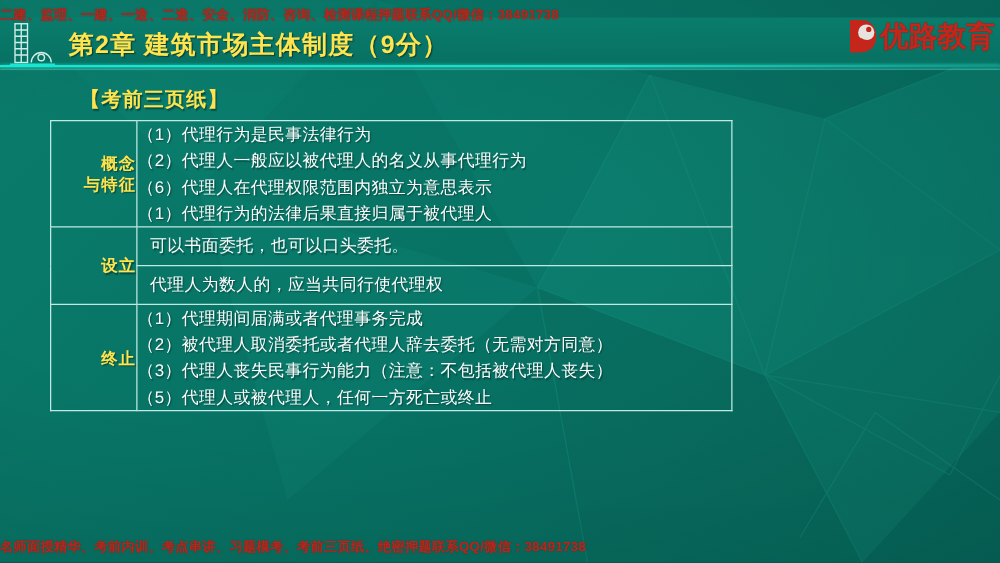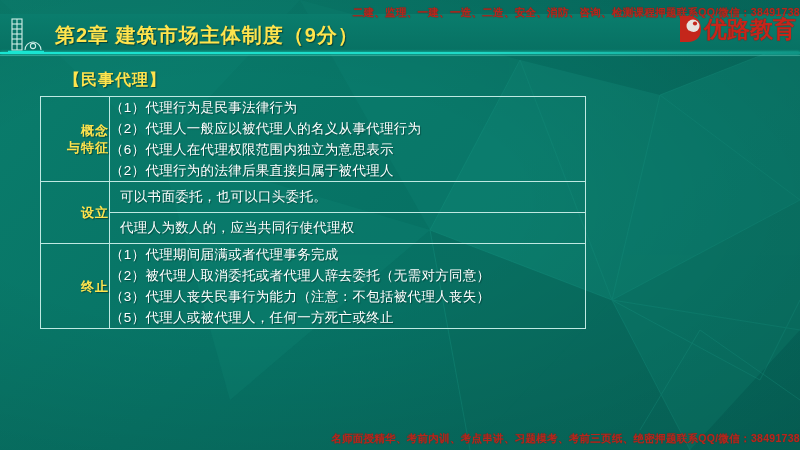--- a/index.html
+++ b/index.html
@@ -33,21 +33,21 @@
     background: radial-gradient(ellipse at 30% 45%, rgba(0,0,0,0) 35%, rgba(0,0,0,0.13) 100%);
     pointer-events: none;
   }
 
   
   .marquee {
     position: absolute;
     top: 2px;
     left: 0;
     width: 800px;
-    text-align: right;
+    text-align: left;
     z-index: 6;
   }
   .marquee-text {
     display: inline-block;
     font-size: 10.5px;
     line-height: 14px;
     color: #b5271d;
     font-weight: bold;
     letter-spacing: 0.3px;
     text-shadow: 0 0 1px rgba(130,20,14,0.8);
@@ -191,21 +191,21 @@
     line-height: 20px;
   }
   .nowrapbox { overflow: hidden; }
 
   
   .marquee-bottom {
     position: absolute;
     bottom: 4px;
     left: 0;
     width: 800px;
-    text-align: right;
+    text-align: left;
     z-index: 6;
   }
   .marquee-bottom .marquee-text {
     font-size: 10.5px;
   }
 </style>
 </head>
 <body>
 
 <div class="slide">
@@ -274,34 +274,34 @@
       <svg viewBox="0 0 28 30" width="28" height="30">
         <path d="M4 2 L13 2 C20 2 25 7 25 15 C25 23 20 28 12 28 L4 28 Z" fill="#c4261b"></path>
         <circle cx="17" cy="12" r="6.5" fill="#e6e2de"></circle>
         <circle cx="19" cy="9.5" r="2.1" fill="#c4261b"></circle>
         <path d="M12 17 q6 4 11 0" stroke="#c4261b" stroke-width="2" fill="none"></path>
       </svg>
     </div>
     <span class="brand-name">优路教育</span>
   </div>
 
-  <div class="section-head">【民事代理】</div>
+  <div class="section-head">【考前三页纸】</div>
 
   <table class="tbl">
     <tbody>
       <tr>
         <td class="cat" rowspan="1">
           <div>概念</div>
           <div>与特征</div>
         </td>
         <td class="body-cell">
           <div class="line nowrapbox">（1）代理行为是民事法律行为</div>
           <div class="line nowrapbox">（2）代理人一般应以被代理人的名义从事代理行为</div>
           <div class="line nowrapbox">（6）代理人在代理权限范围内独立为意思表示</div>
-          <div class="line nowrapbox">（2）代理行为的法律后果直接归属于被代理人</div>
+          <div class="line nowrapbox">（1）代理行为的法律后果直接归属于被代理人</div>
         </td>
       </tr>
       <tr>
         <td class="cat" rowspan="2">
           <div>设立</div>
         </td>
         <td class="body-cell tight">
           <div class="line single nowrapbox">可以书面委托，也可以口头委托。</div>
         </td>
       </tr>

